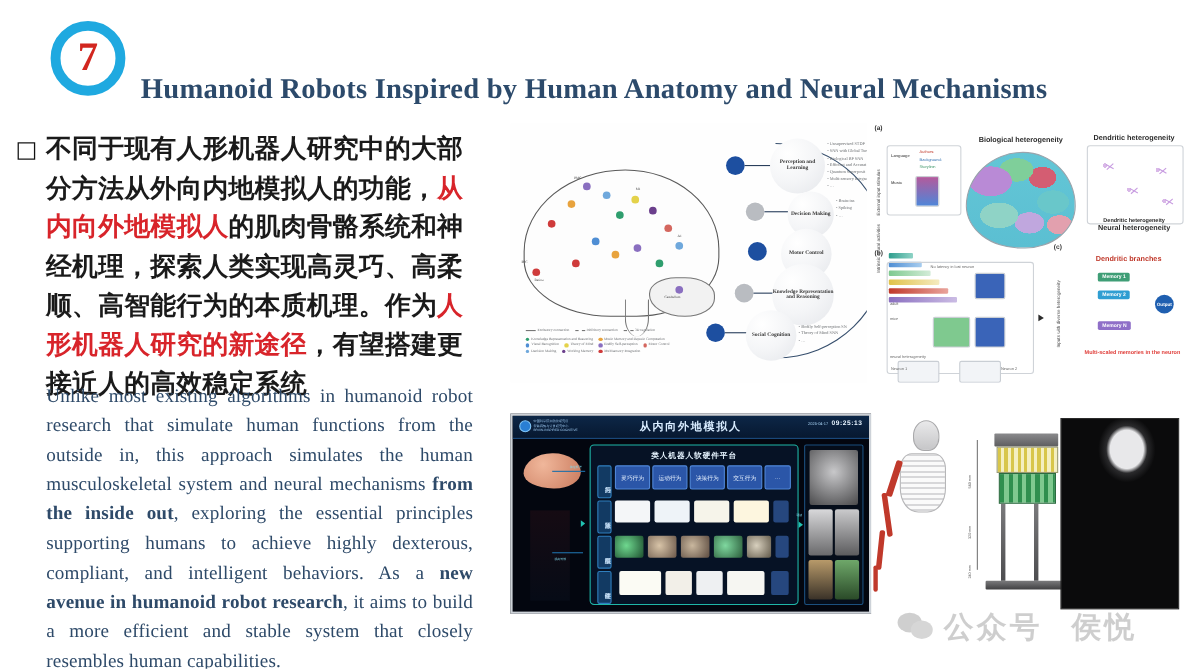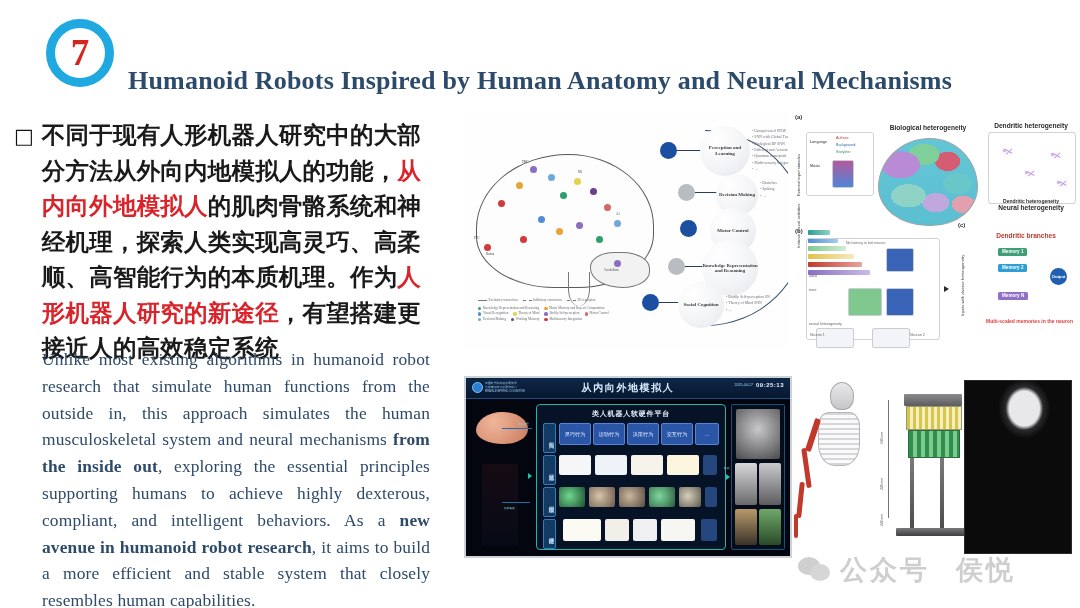--- a/index.html
+++ b/index.html
@@ -321,21 +321,21 @@
     position:absolute; font-size:3.4px; color:#555;
     writing-mode:vertical-rl; transform:rotate(180deg);
     font-family:"Liberation Sans", sans-serif;
   }
   #fig-robot .dimline {
     position:absolute; width:0.7px; background:#777;
   }
 
   
   #watermark {
-    position:absolute; left:798px; top:552px;
+    position:absolute; left:816px; top:552px;
     display:flex; align-items:center; gap:8px;
     opacity:0.42;
   }
   #watermark .wechat {
     width:34px; height:26px; position:relative;
   }
   #watermark .wechat .b1, #watermark .wechat .b2 {
     position:absolute; border-radius:50%; background:#8e8e8e;
   }
   #watermark .wechat .b1 { left:0; top:0; width:22px; height:18px; }

